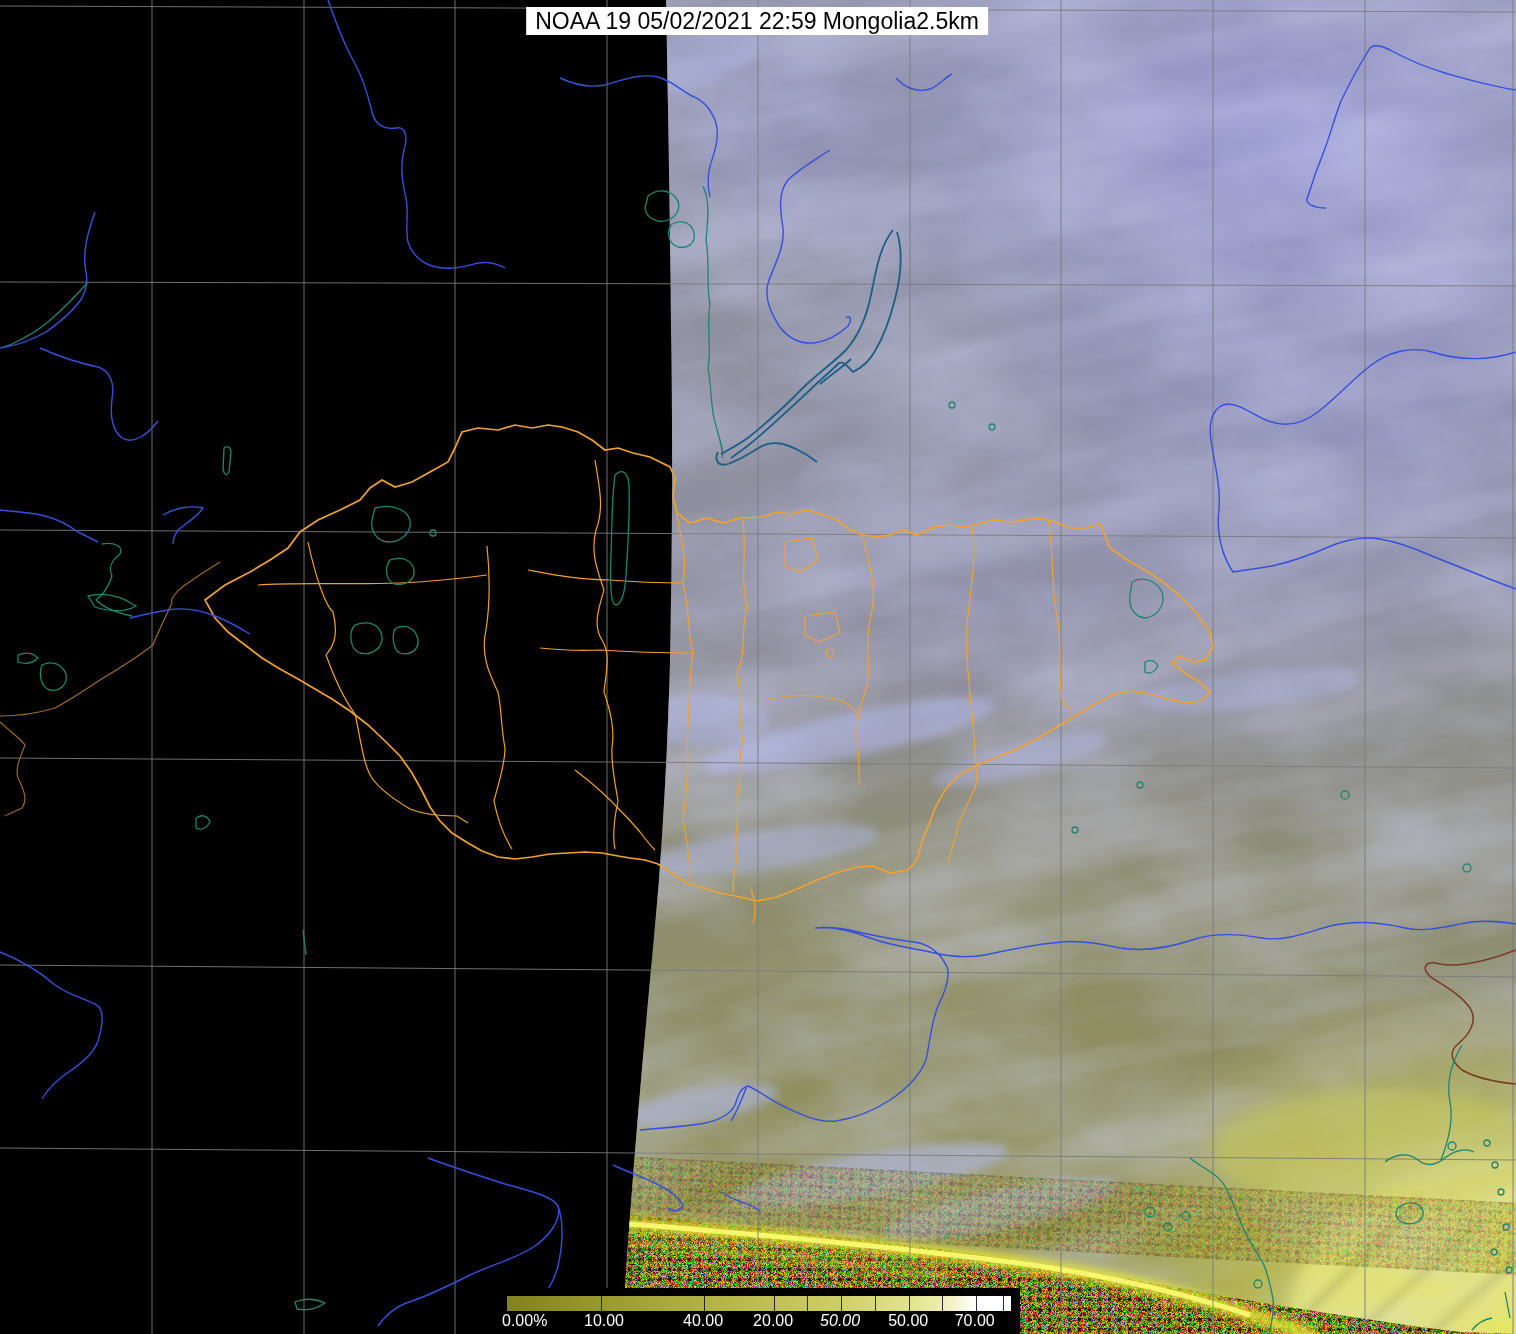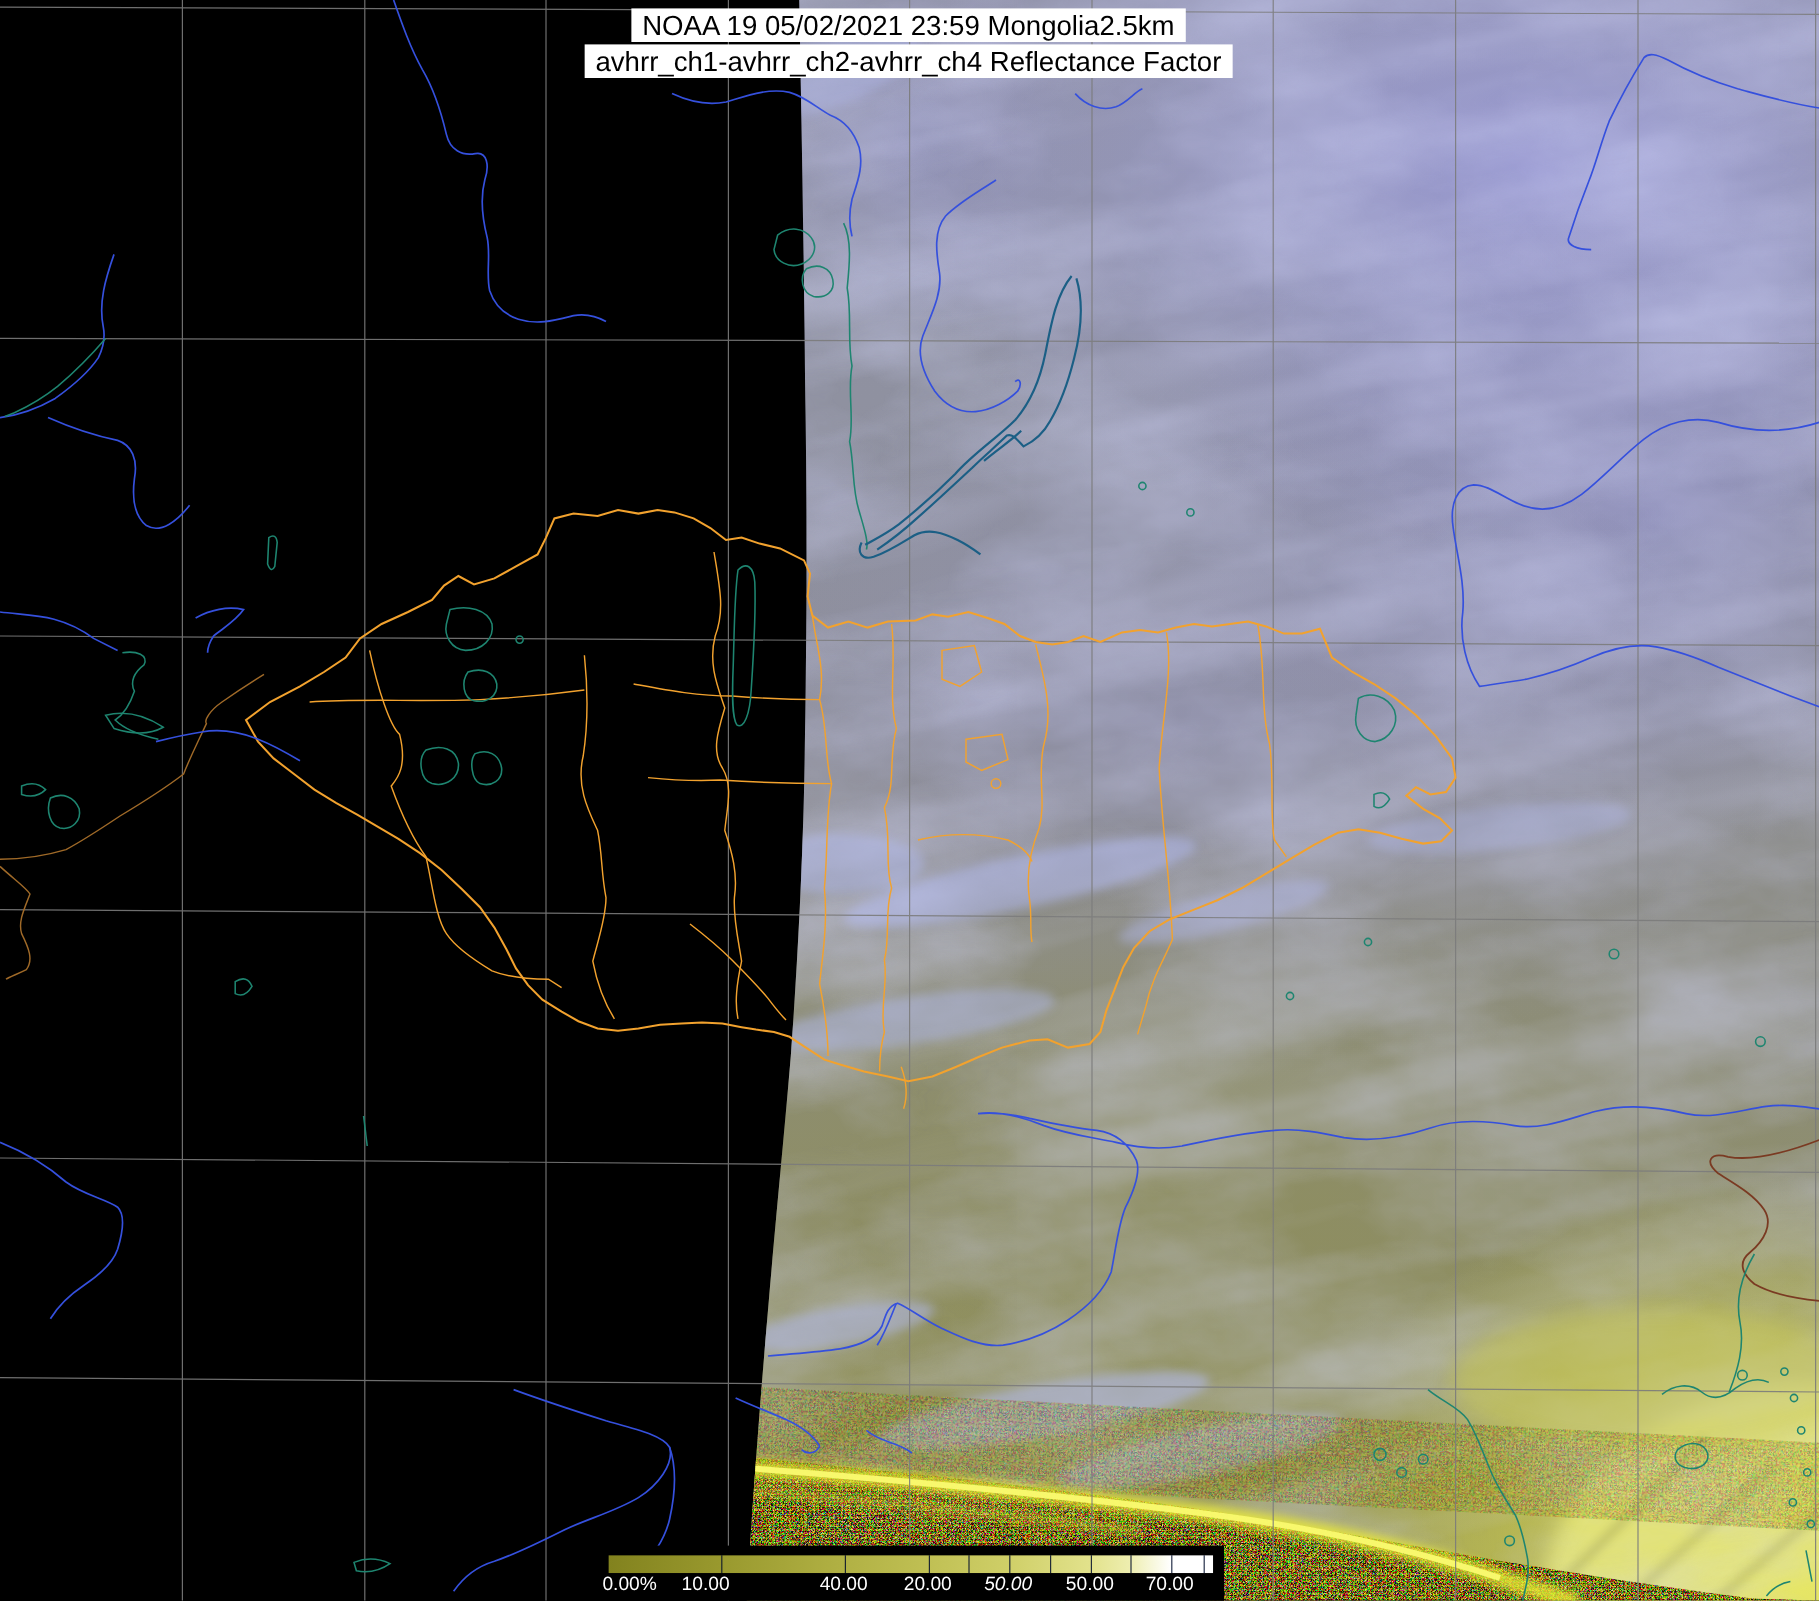--- a/index.html
+++ b/index.html
@@ -240,38 +240,37 @@
   </g>
 
   <g fill="none" stroke="#1b5f85" stroke-width="1.8">
     <path d="M893,230 C880,246 876,270 871,295 C867,315 859,335 846,350 C831,365 811,378 796,395 C781,410 764,425 749,437 C737,446 726,451 721,454"></path>
     <path d="M897,232 C903,252 901,276 895,299 C890,319 884,336 875,351 C869,362 861,368 853,372 C848,367 844,361 839,363 C830,372 820,380 810,390 C797,402 780,418 764,432 C752,443 740,452 731,458"></path>
     <path d="M718,452 C714,460 718,467 728,464 C740,460 752,452 762,446 C774,440 786,444 798,450 C806,454 813,459 817,462"></path>
     <path d="M820,384 C832,374 844,366 851,359"></path>
   </g>
 </svg>
 
-<div class="title-box" id="title1">NOAA 19 05/02/2021 23:59 Mongolia2.5km</div>
-<div class="title-box" id="title2">avhrr_ch1-avhrr_ch2-avhrr_ch4 Reflectance Factor</div>
+<div class="title-box" id="title1">NOAA 19 05/02/2021 22:59 Mongolia2.5km</div>
 
 <div id="cbar">
   <div id="cbar-bar" style="background: linear-gradient(to right, rgb(130, 130, 30) 0%, rgb(153, 153, 46) 18.7%, rgb(177, 177, 68) 39.1%, rgb(192, 192, 84) 53%, rgb(207, 207, 104) 66.3%, rgb(226, 226, 140) 79.8%, rgb(238, 238, 176) 86.3%, rgb(255, 255, 255) 93%, rgb(255, 255, 255) 100%);">
         <div class="cbar-tick" style="left: 94.248px;"></div>
         <div class="cbar-tick" style="left: 197.064px;"></div>
         <div class="cbar-tick" style="left: 267.12px;"></div>
         <div class="cbar-tick" style="left: 299.88px;"></div>
         <div class="cbar-tick" style="left: 334.152px;"></div>
         <div class="cbar-tick" style="left: 367.92px;"></div>
         <div class="cbar-tick" style="left: 402.192px;"></div>
         <div class="cbar-tick" style="left: 434.952px;"></div>
         <div class="cbar-tick" style="left: 468.72px;"></div>
         <div class="cbar-tick" style="left: 496.44px;"></div>
       </div>
 <div class="cbar-label first" style="left: 10px;">0.00%</div>
-      <div class="cbar-label" style="left: 96px;">10.00</div>
+      <div class="cbar-label" style="left: 112px;">10.00</div>
       <div class="cbar-label" style="left: 211.064px;">40.00</div>
       <div class="cbar-label" style="left: 281.12px;">20.00</div>
       <div class="cbar-label" style="left: 348.152px; font-style: italic;">50.00</div>
       <div class="cbar-label" style="left: 416.192px;">50.00</div>
       <div class="cbar-label" style="left: 482.72px;">70.00</div>
     </div>
 
 </div>
 
 </body></html>

